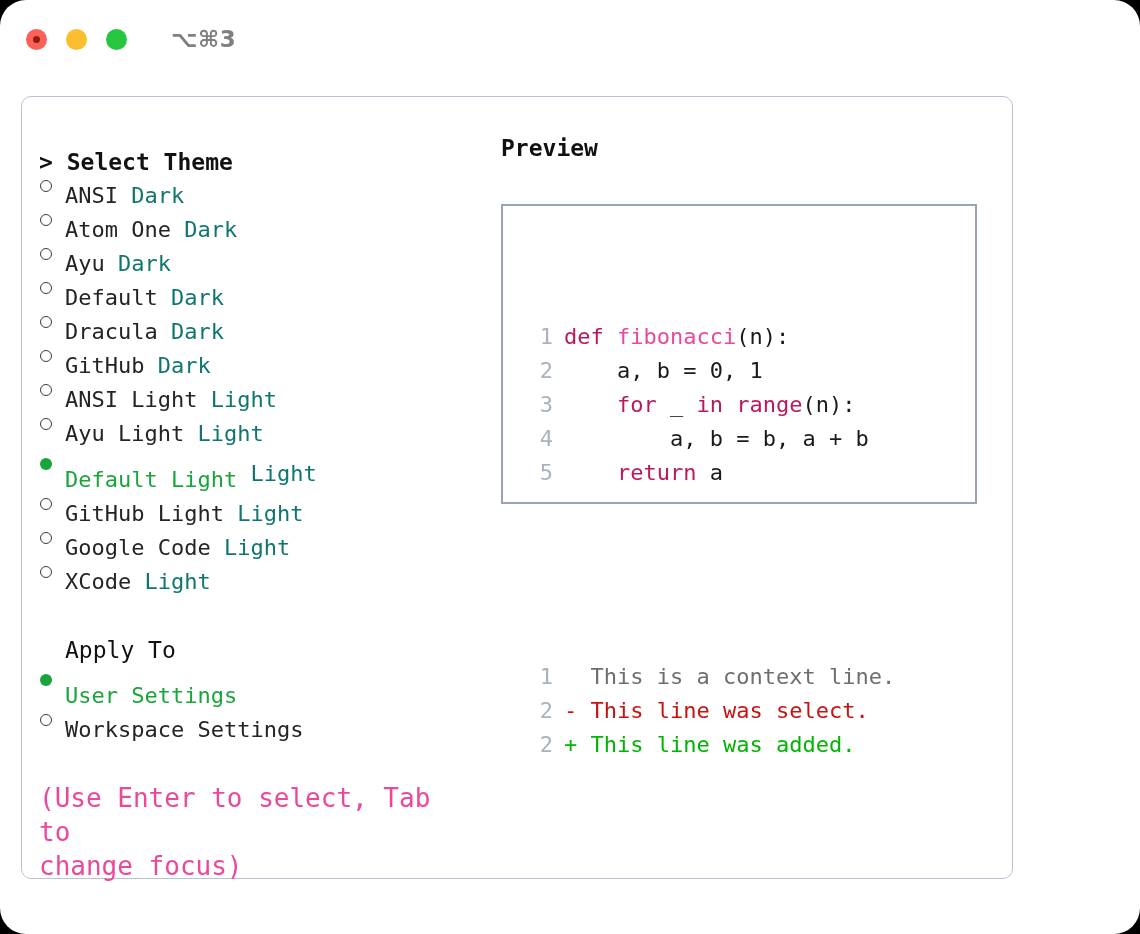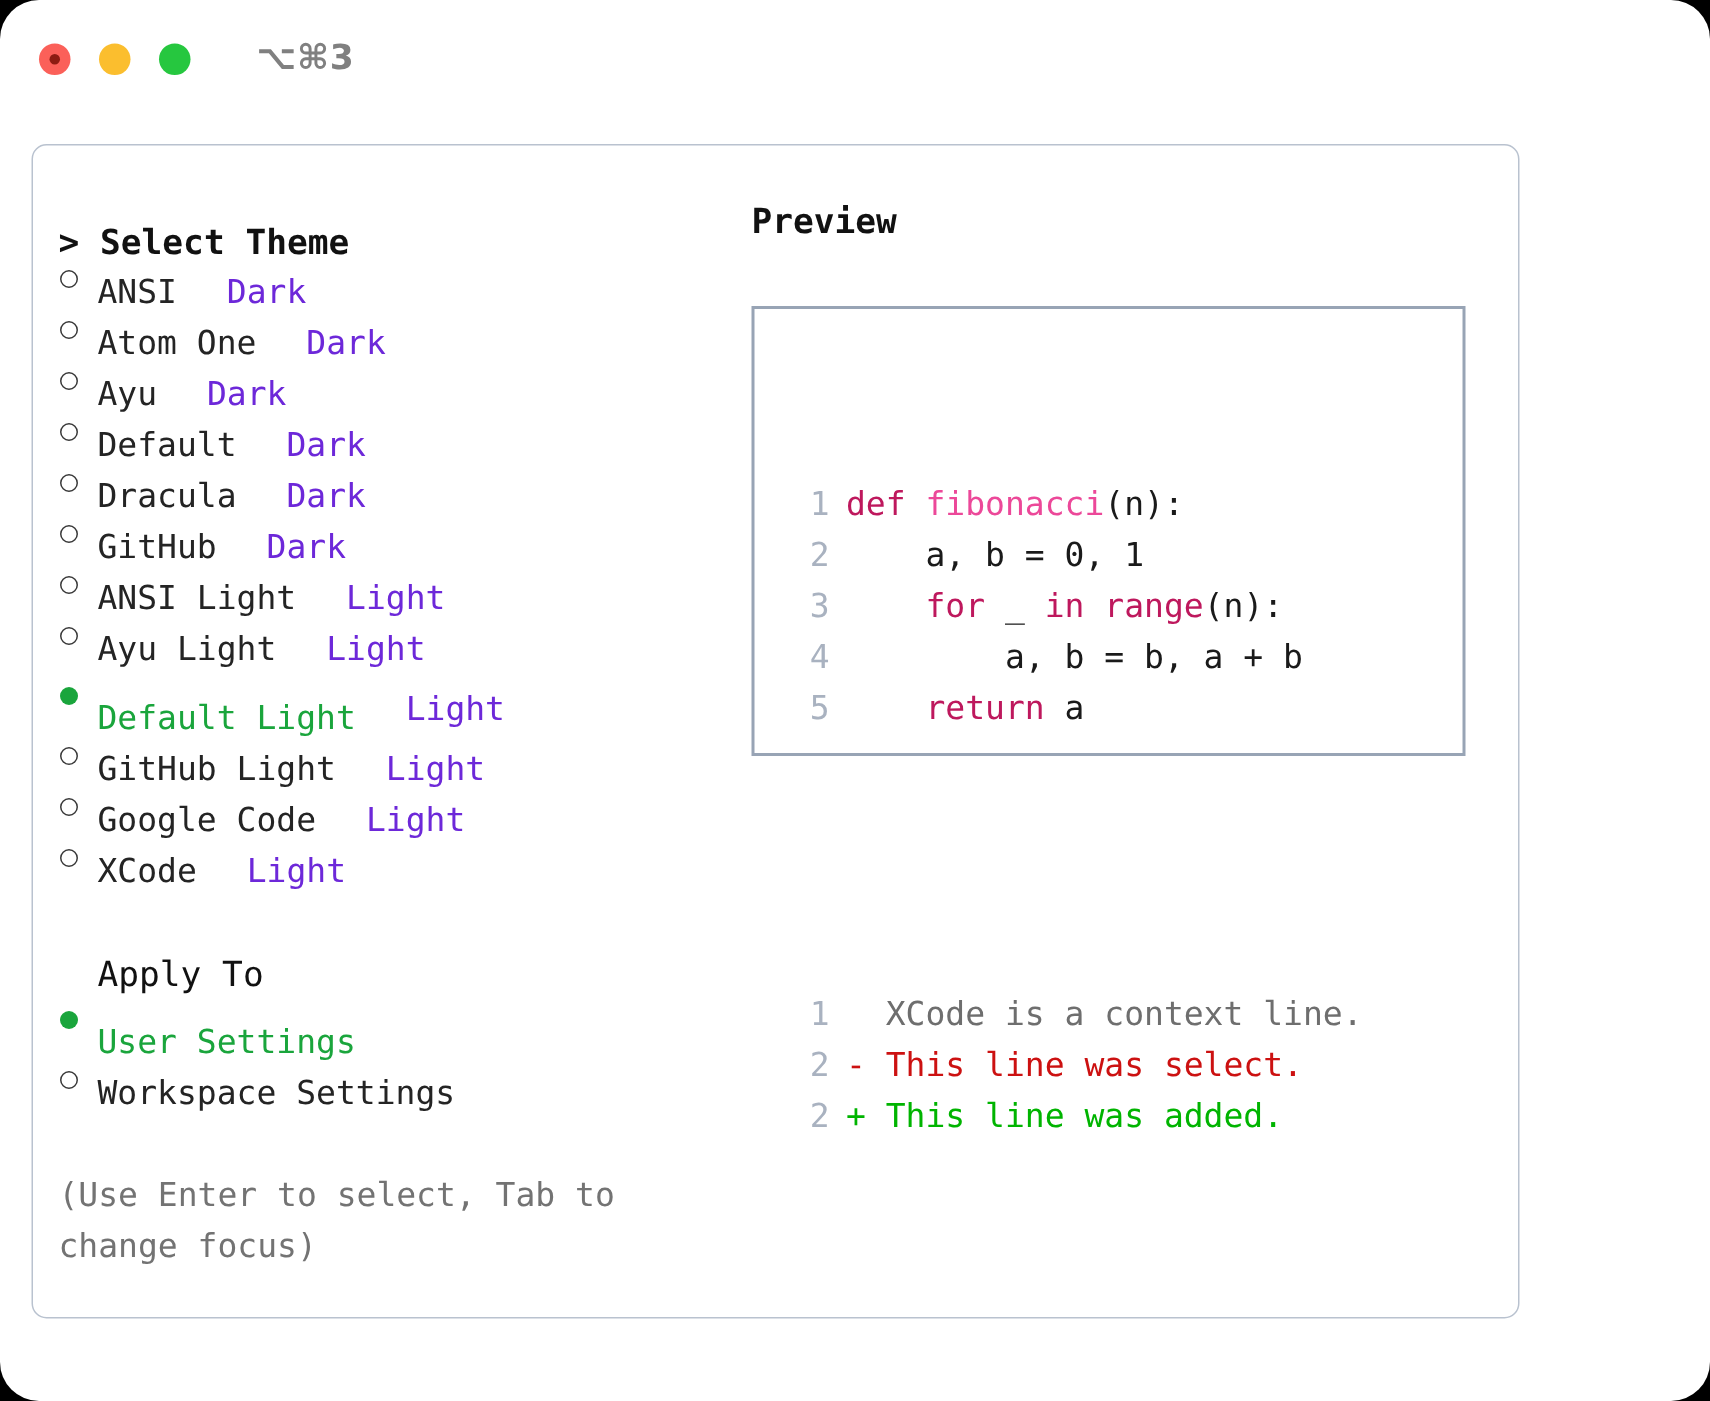--- a/index.html
+++ b/index.html
@@ -127,27 +127,27 @@
     width: 12px;
     height: 12px;
     border-radius: 50%;
     box-sizing: border-box;
   }
   .bullet-filled { background: #1aa53c; }
   .bullet-hollow { border: 1.6px solid #3a3a3a; background: transparent; }
 
   .opt-label  { color: #242424; }
   .opt-label.sel { color: #1aa53c; margin-top: 12px; }
-  .opt-tag    { color: #6d28d9; margin-left: 20px; }
+  .opt-tag    { color: #0f766e; }
 
   .spacer-row { height: 34px; }
 
   .hint-text {
-    font-size: 22px;
-    color: #737373;
+    font-size: 26px;
+    color: #ec4899;
     line-height: 34px;
     width: 420px;
     font-family: "DejaVu Sans Mono", monospace;
   }
 
   
   #preview-box {
     position: absolute;
     left: 479px;
     top: 107px;
@@ -224,18 +224,18 @@
     </div>
 
     <div id="preview-column">
       <div class="section-head">Preview</div>
     </div>
 
     <div id="preview-box">
       <div id="code-area">
         <div id="code-lines"><div class="code-line"><span class="ln">1</span><span><span class="tok-kw">def </span><span class="tok-fn">fibonacci</span><span class="tok-plain">(n):</span></span></div><div class="code-line"><span class="ln">2</span><span><span class="tok-plain">    a, b = 0, 1</span></span></div><div class="code-line"><span class="ln">3</span><span><span class="tok-plain">    </span><span class="tok-kw">for</span><span class="tok-plain"> _ </span><span class="tok-kw">in</span><span class="tok-plain"> </span><span class="tok-kw">range</span><span class="tok-plain">(n):</span></span></div><div class="code-line"><span class="ln">4</span><span><span class="tok-plain">        a, b = b, a + b</span></span></div><div class="code-line"><span class="ln">5</span><span><span class="tok-plain">    </span><span class="tok-kw">return</span><span class="tok-plain"> a</span></span></div></div>
         <div class="blank-line"></div>
-        <div id="diff-lines"><div class="code-line"><span class="ln">1</span><span><span class="tok-ctx">  XCode is a context line.</span></span></div><div class="code-line"><span class="ln">2</span><span><span class="tok-del">- This line was select.</span></span></div><div class="code-line"><span class="ln">2</span><span><span class="tok-add">+ This line was added.</span></span></div></div>
+        <div id="diff-lines"><div class="code-line"><span class="ln">1</span><span><span class="tok-ctx">  This is a context line.</span></span></div><div class="code-line"><span class="ln">2</span><span><span class="tok-del">- This line was select.</span></span></div><div class="code-line"><span class="ln">2</span><span><span class="tok-add">+ This line was added.</span></span></div></div>
       </div>
     </div>
 
   </div>
 </div>
 
 </body></html>

